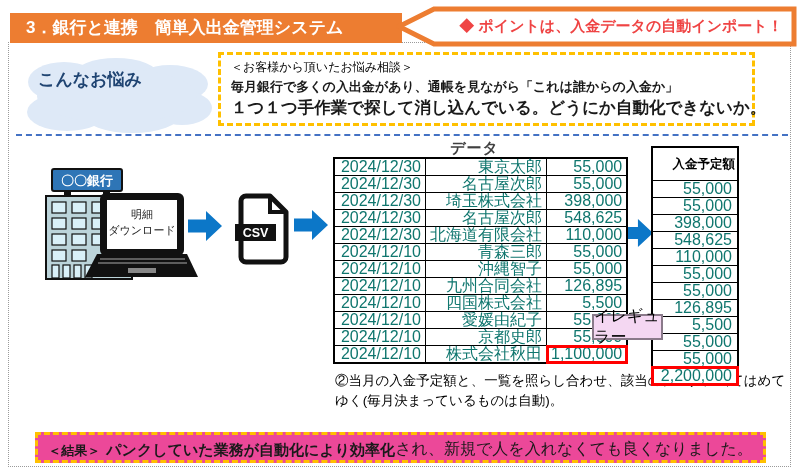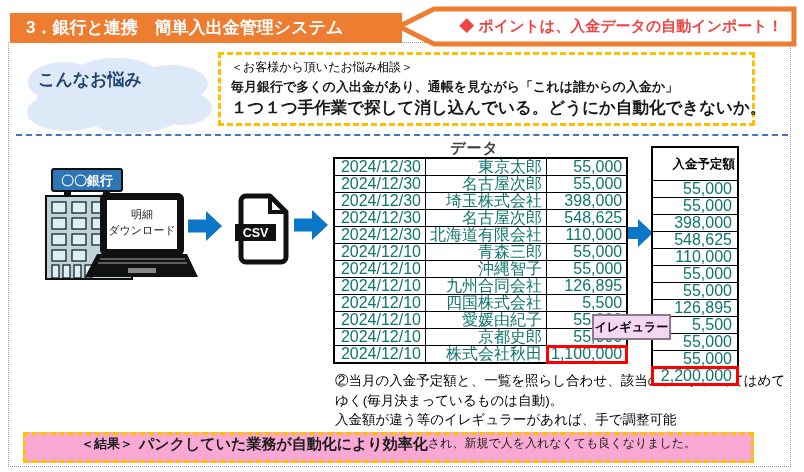--- a/index.html
+++ b/index.html
@@ -66,37 +66,37 @@
   .c-date   { width:82px;  text-align:right; }
   .c-name   { width:110px; text-align:right; }
   .c-amount { width:62px;  text-align:right; }
   .exp-table th { width:74px; color:#000000; font-weight:700; font-size:12.5px; text-align:right; padding:8px 2px; }
   .exp-table td { width:74px; text-align:right; padding:0 5px; }
   .data-table tbody tr:last-child td.c-amount,
   .exp-table tbody tr:last-child td {
     outline:3px solid #FF0000; outline-offset:-2px; position:relative; z-index:4;
   }
   .irregular-badge {
-    position:absolute; left:592px; top:314px; width:79px; height:26px;
+    position:absolute; left:592px; top:314px; width:71px; height:26px;
     background:#F4D7F2; border:2px solid #8a7a8a; box-sizing:border-box;
     display:flex; align-items:center; justify-content:center;
-    font-size:12px; font-weight:700; color:#000; z-index:6;
+    font-size:16px; font-weight:400; color:#000; z-index:6;
   }
   
   .note-1 { position:absolute; left:36px; top:308px; width:302px; font-size:13.5px; line-height:1.55; color:#222; z-index:1; }
   .note-2 { position:absolute; left:335px; top:371px; width:462px; font-size:13.5px; line-height:1.45; color:#000000; z-index:1; }
   
   .result-box {
-    position:absolute; left:23px; top:432px; width:731px; height:31px;
-    border:3px dashed #FFC000; box-sizing:border-box; background:#f9a8d4; z-index:2;
-    display:flex; align-items:flex-start; justify-content:center; white-space:nowrap;
+    position:absolute; left:35px; top:432px; width:731px; height:31px;
+    border:3px dashed #FFC000; box-sizing:border-box; background:#ec4899; z-index:2;
+    display:flex; align-items:flex-end; justify-content:center; white-space:nowrap;
   }
   .res-label { font-size:13px; font-weight:700; margin-right:6px; }
   .res-main  { font-size:15px; font-weight:700; }
-  .res-tail  { font-size:12px; font-weight:500; }
+  .res-tail  { font-size:16px; font-weight:500; }
 </style>
 </head>
 <body>
 
 <div id="page">
 
   <div class="dotted-frame"></div>
 
   <div class="title-bar">
     <span>3．銀行と連携　簡単入出金管理システム</span>
@@ -306,21 +306,20 @@
         </tr>
         </tbody>
     </table>
   </div>
 
   <div class="irregular-badge">イレギュラー</div>
 
 
   <div class="note-2">
     <div>②当月の入金予定額と、一覧を照らし合わせ、該当のデータに当てはめてゆく(毎月決まっているものは自動)。</div>
-    <div>入金額が違う等のイレギュラーがあれば、手で調整可能</div>
   </div>
 
   <div class="result-box">
     <span class="res-label">＜結果＞</span>
     <span class="res-main">パンクしていた業務が自動化により効率化</span>
     <span class="res-tail">され、新規で人を入れなくても良くなりました。</span>
   </div>
 
 </div>
 

